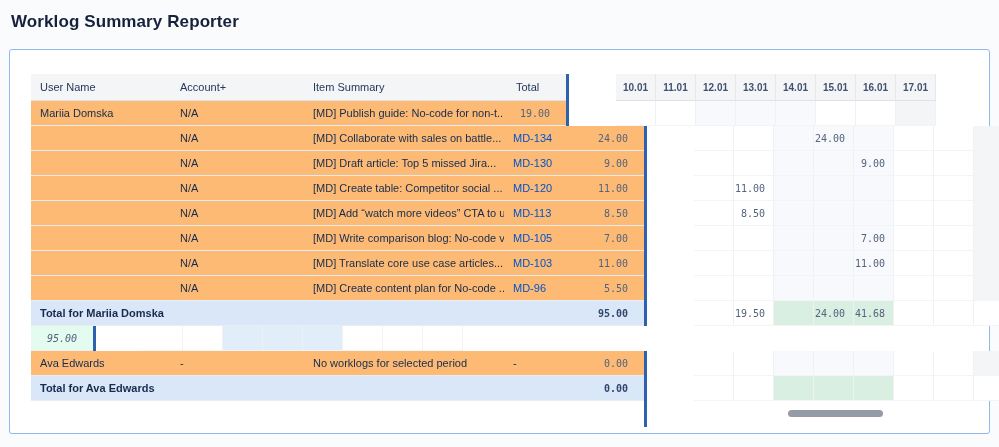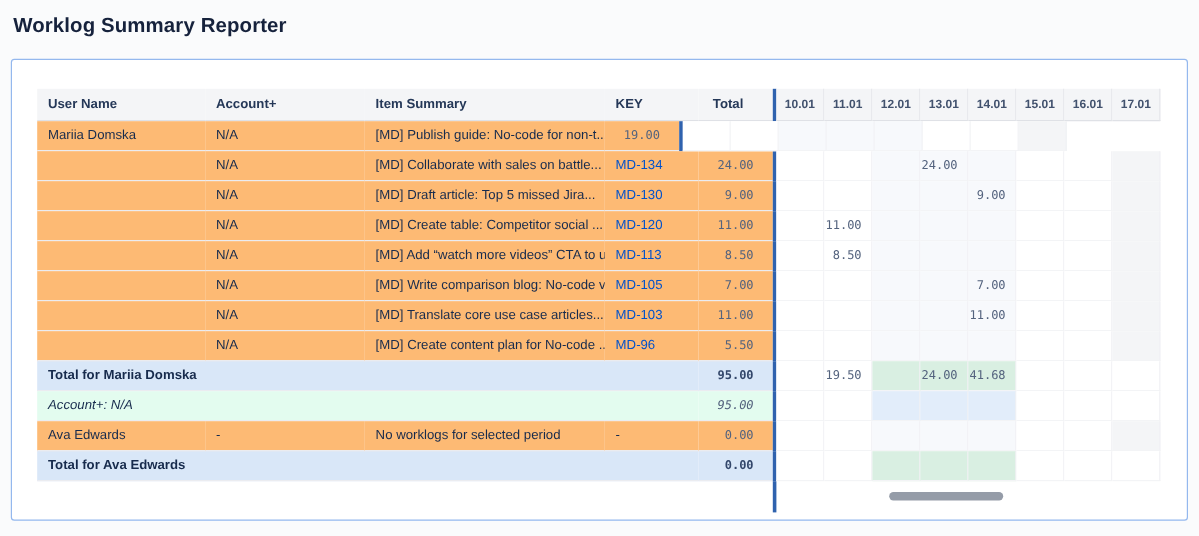--- a/index.html
+++ b/index.html
@@ -41,36 +41,36 @@
   .c-account{ width: 133px; }
   .c-summary{ width: 200px; }
   .c-key    { width: 78px; }
   .c-total  { width: 62px; justify-content: flex-end; padding-right: 16px; padding-left: 0; }
   .c-label  { width: 551px; }
   .c-spacer { width: 613px; background: transparent; border-bottom: none; }
 
   .thead .cell {
     background: var(--header-bg, #f4f5f7);
     border-bottom: 1px solid #dfe1e6;
-    font-weight: 700;
+    font-weight: 400;
     color: #253858;
   }
   .thead .c-total { justify-content: flex-start; padding-left: 12px; }
 
   .num {
     font-family: "DejaVu Sans Mono", monospace;
     font-size: 10px;
     color: var(--num, #54637e);
     letter-spacing: 0;
   }
   .link { color: var(--link, #0052cc); font-weight: 500; cursor: pointer; }
 
   .vdiv { width: 3px; flex: none; background: var(--divider, #2f62ae); }
 
-  .dates { display: flex; flex: none; width: 335px; position: relative; }
+  .dates { display: flex; flex: none; width: 335px; position: relative; margin-left: 47px; }
   .dcell {
     display: flex; align-items: center; justify-content: flex-end;
     flex: none; width: 40px;
     padding-right: 8px;
     border-right: 1px solid #f0f1f4;
     border-bottom: 1px solid #f3f4f6;
     background: #fff;
   }
   .dhead {
     justify-content: center;
@@ -108,21 +108,20 @@
 <div class="page">
   <h1 class="title">Worklog Summary Reporter</h1>
 
   <div class="card">
     <div class="tbl">
 
       <div class="trow thead">
         <div class="cell c-user">User Name</div>
         <div class="cell c-account">Account+</div>
         <div class="cell c-summary">Item Summary</div>
-        <div class="cell c-key">KEY</div>
         <div class="cell c-total">Total</div>
         <div class="vdiv"></div>
         <div class="dates" id="date-headers">
             <div class="dcell dhead">10.01</div>
             <div class="dcell dhead">11.01</div>
             <div class="dcell dhead">12.01</div>
             <div class="dcell dhead">13.01</div>
             <div class="dcell dhead">14.01</div>
             <div class="dcell dhead">15.01</div>
             <div class="dcell dhead">16.01</div>
@@ -297,21 +296,20 @@
               <div class="dcell num">19.50</div>
               <div class="dcell num band"></div>
               <div class="dcell num band">24.00</div>
               <div class="dcell num band">41.68</div>
               <div class="dcell num"></div>
               <div class="dcell num"></div>
               <div class="dcell num last"></div>
             </div>
           </div>
           <div class="trow account-total">
-            <div class="cell c-label">Account+: N/A</div>
             <div class="cell c-total num">95.00</div>
             <div class="vdiv"></div>
             <div class="dates">
               <div class="dcell num"></div>
               <div class="dcell num"></div>
               <div class="dcell num band"></div>
               <div class="dcell num band"></div>
               <div class="dcell num band"></div>
               <div class="dcell num"></div>
               <div class="dcell num"></div>

